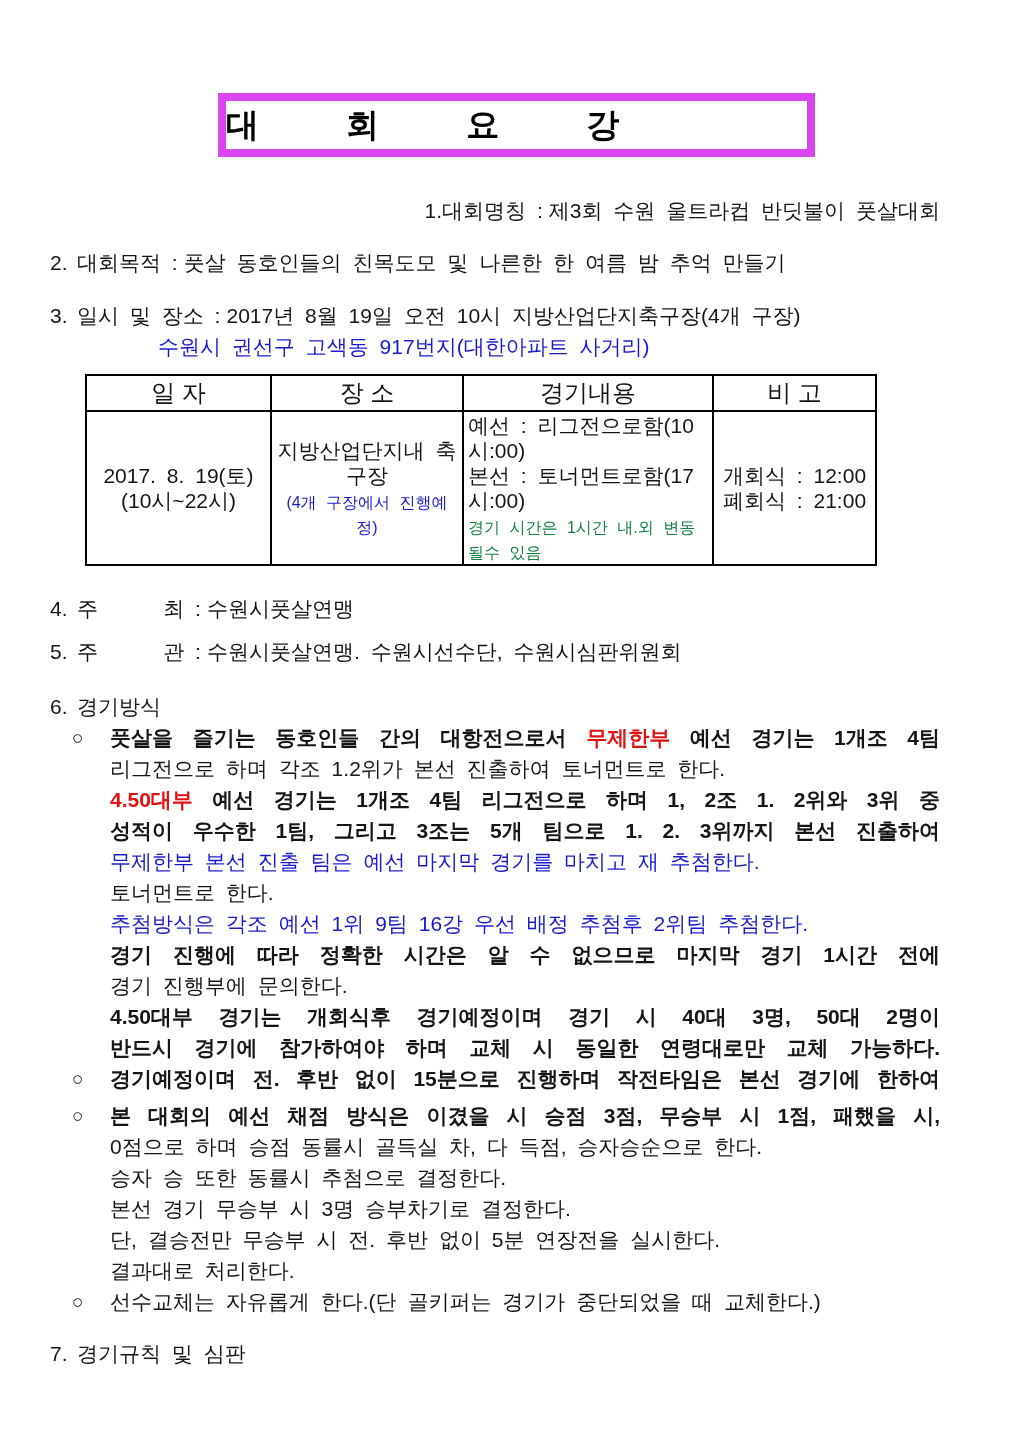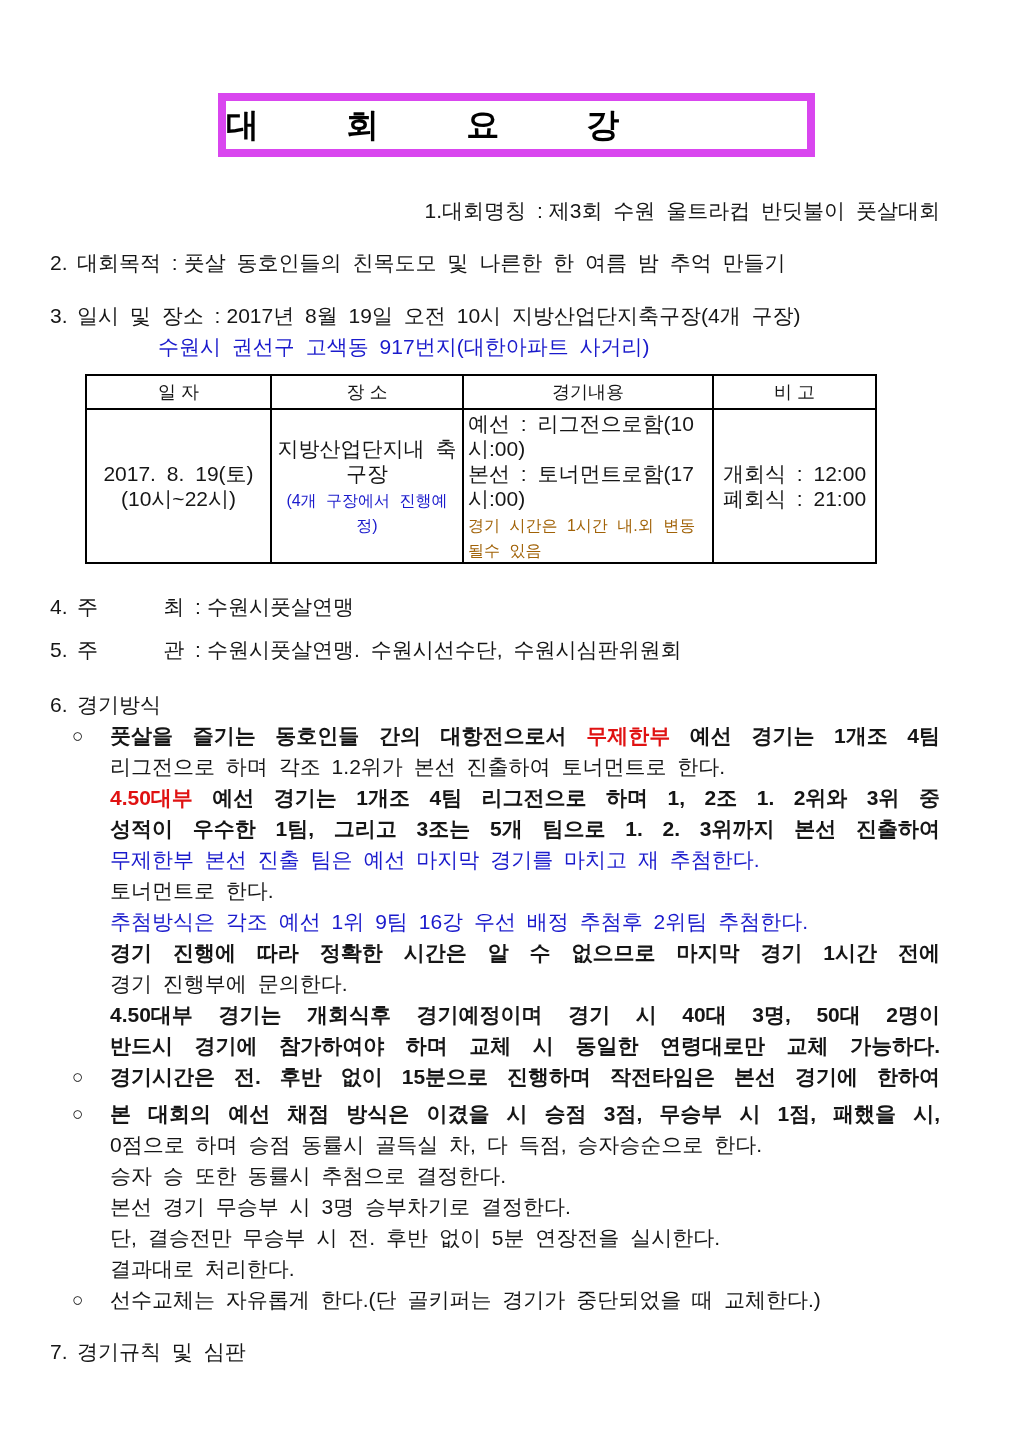--- a/index.html
+++ b/index.html
@@ -39,21 +39,21 @@
   .blue{color:#1a1acc;}
   .sched{
     border-collapse:collapse;table-layout:fixed;
     margin:12px 0 0 85px;width:790px;
   }
   .sched th,.sched td{
     border:2px solid #000;padding:1px 4px;
     text-align:center;vertical-align:middle;
     font-weight:normal;
   }
-  .sched th{height:30px;font-size:18px;white-space:pre;}
+  .sched th{height:30px;font-size:24px;white-space:pre;}
   .sched td{height:62px;font-size:20px;}
   .sched td.left{text-align:left;}
   .sched .tline{line-height:25px;min-height:25px;}
   .sched .tline .sm{line-height:20px;}
   .sm{font-size:16px;}
   .bullets{margin-right:84px;}
   .bullet{display:flex;margin-left:72px;}
   .bullet .marker{
     width:38px;flex:0 0 38px;font-size:19px;line-height:31px;color:#111;
   }
@@ -103,21 +103,21 @@
           <div class="tline"><span>2017. 8. 19(토)</span></div>
           <div class="tline"><span>(10시~22시)</span></div>
         </td>
     <td>
           <div class="tline"><span>지방산업단지내 축구장</span></div>
           <div class="tline"><span class="sm" style="color: rgb(26, 26, 204);">(4개 구장에서 진행예정)</span></div>
         </td>
     <td class="left">
           <div class="tline"><span>예선 : 리그전으로함(10시:00)</span></div>
           <div class="tline"><span>본선 : 토너먼트로함(17시:00)</span></div>
-          <div class="tline"><span class="sm" style="color: #a16207;">경기 시간은 1시간 내.외 변동될수 있음</span></div>
+          <div class="tline"><span class="sm" style="color: #15803d;">경기 시간은 1시간 내.외 변동될수 있음</span></div>
         </td>
     <td>
           <div class="tline"><span>개회식 : 12:00</span></div>
           <div class="tline"><span>폐회식 : 21:00</span></div>
         </td>
   </tr>
 </tbody>
   </table>
 
 <div class="item mt4">
@@ -145,21 +145,21 @@
         <div class="tline"><span style="color: rgb(26, 26, 204);">추첨방식은 각조 예선 1위 9팀 16강 우선 배정 추첨후 2위팀 추첨한다.</span></div>
         <div class="tline j"><span>경기 진행에 따라 정확한 시간은 알 수 없으므로 마지막 경기 1시간 전에</span></div>
         <div class="tline"><span>경기 진행부에 문의한다.</span></div>
         <div class="tline j"><span>4.50대부 경기는 개회식후 경기예정이며 경기 시 40대 3명, 50대 2명이</span></div>
         <div class="tline j"><span>반드시 경기에 참가하여야 하며 교체 시 동일한 연령대로만 교체 가능하다.</span></div>
       </div>
   </div>
   <div class="bullet">
     <span class="marker">○</span>
     <div class="blines">
-        <div class="tline j"><span>경기시간은 전. 후반 없이 15분으로 진행하며 작전타임은 본선 경기에 한하여</span></div>
+        <div class="tline j"><span>경기예정이며 전. 후반 없이 15분으로 진행하며 작전타임은 본선 경기에 한하여</span></div>
       </div>
   </div>
   <div class="bullet gap6">
     <span class="marker">○</span>
     <div class="blines">
         <div class="tline j"><span>본 대회의 예선 채점 방식은 이겼을 시 승점 3점, 무승부 시 1점, 패했을 시,</span></div>
         <div class="tline"><span>0점으로 하며 승점 동률시 골득실 차, 다 득점, 승자승순으로 한다.</span></div>
         <div class="tline"><span>승자 승 또한 동률시 추첨으로 결정한다.</span></div>
         <div class="tline"><span>본선 경기 무승부 시 3명 승부차기로 결정한다.</span></div>
         <div class="tline"><span>단, 결승전만 무승부 시 전. 후반 없이 5분 연장전을 실시한다.</span></div>

